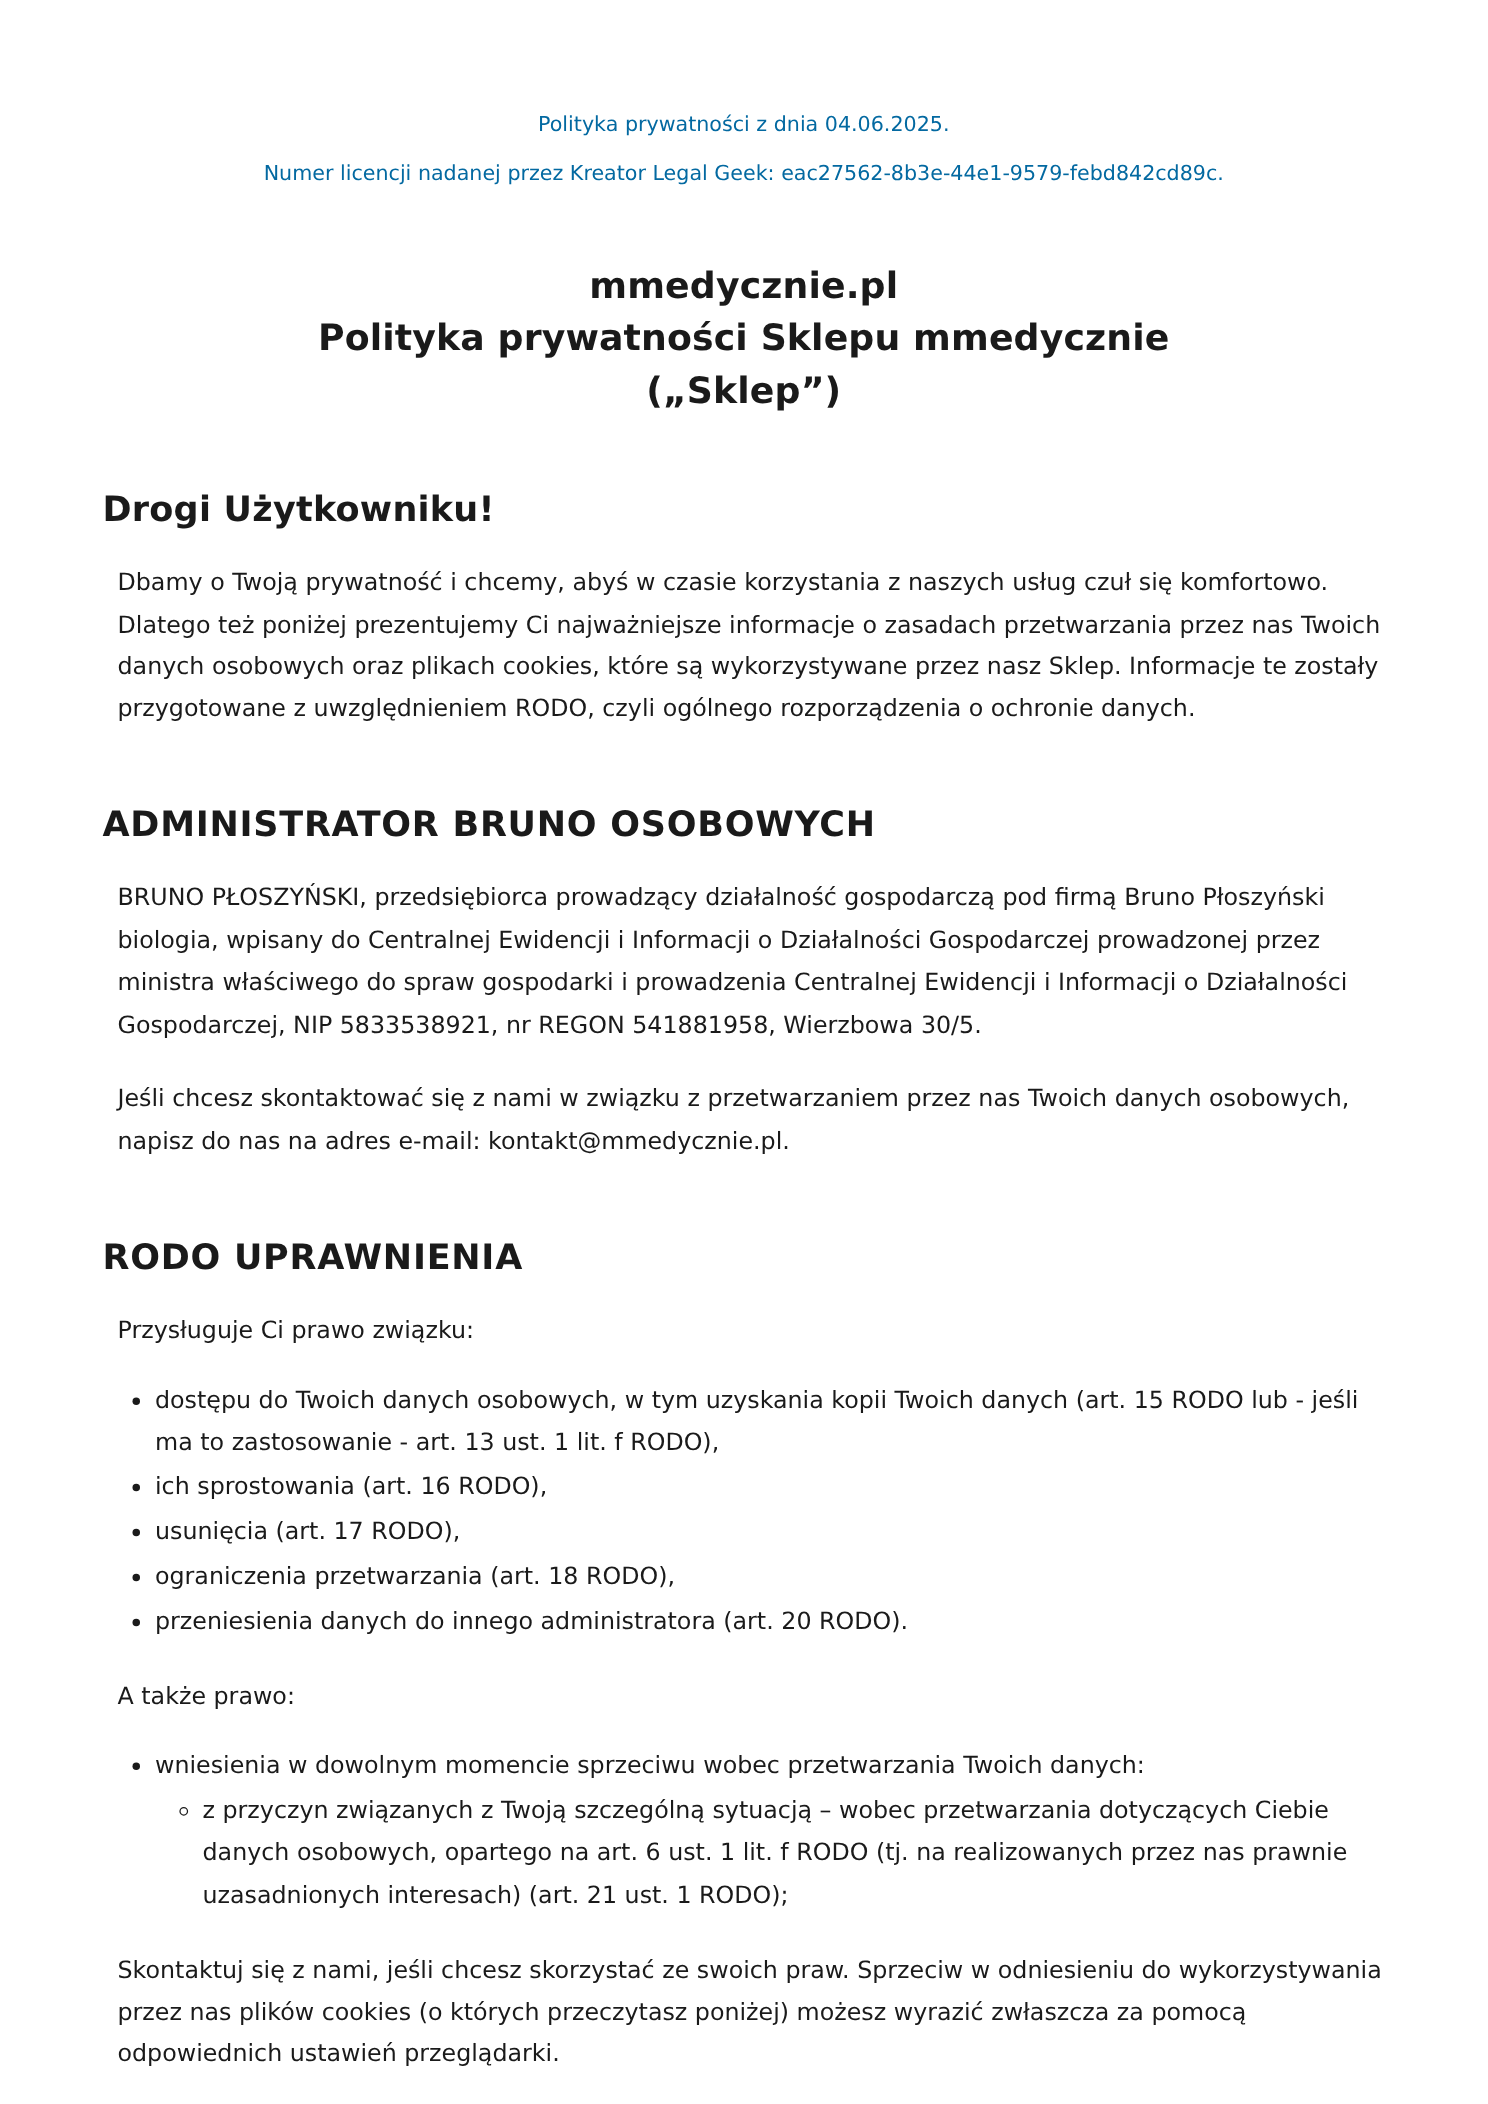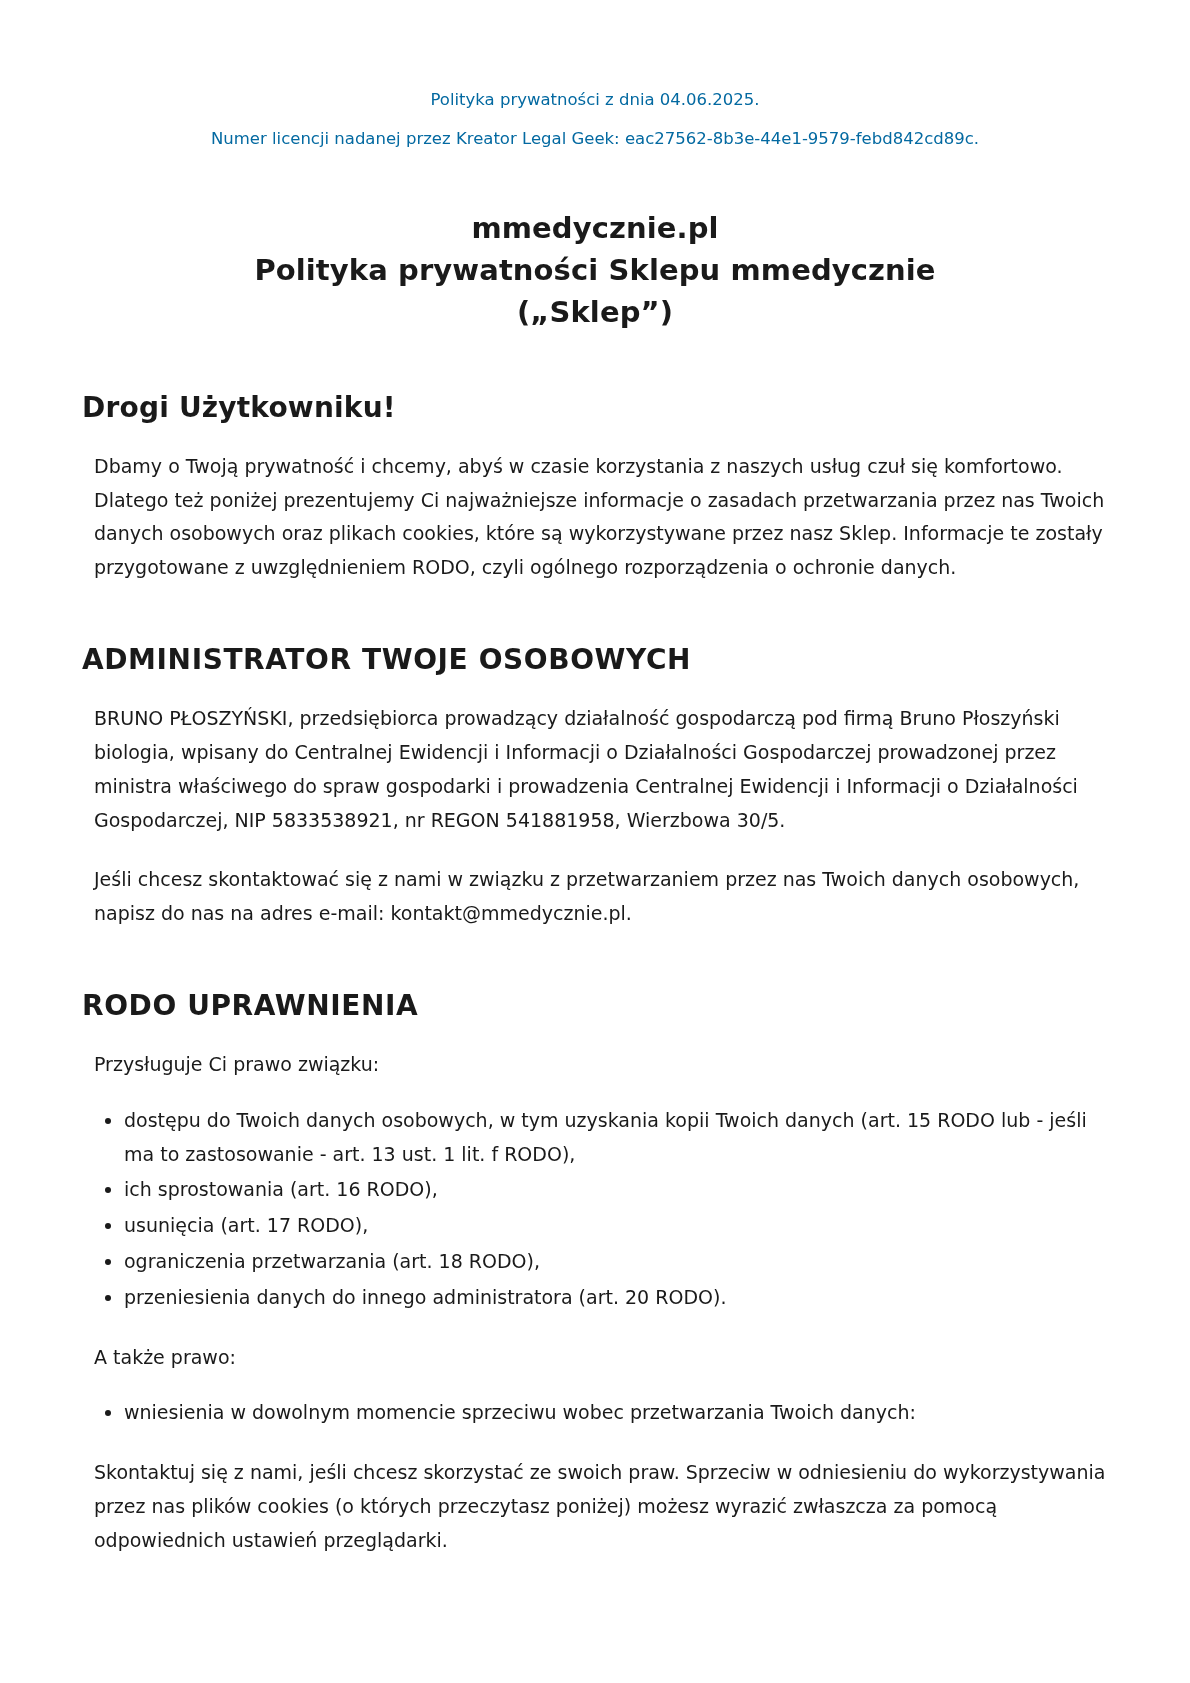--- a/index.html
+++ b/index.html
@@ -90,38 +90,41 @@
 
   <h1 class="doc-title">
     <span>mmedycznie.pl</span>
     <span>Polityka prywatności Sklepu mmedycznie</span>
     <span>(„Sklep”)</span>
   </h1>
 
   <h2 class="section-heading">Drogi Użytkowniku!</h2>
   <p class="body-text">Dbamy o Twoją prywatność i chcemy, abyś w czasie korzystania z naszych usług czuł się komfortowo. Dlatego też poniżej prezentujemy Ci najważniejsze informacje o zasadach przetwarzania przez nas Twoich danych osobowych oraz plikach cookies, które są wykorzystywane przez nasz Sklep. Informacje te zostały przygotowane z uwzględnieniem RODO, czyli ogólnego rozporządzenia o ochronie danych.</p>
 
-  <h2 class="section-heading caps">ADMINISTRATOR TWOJE OSOBOWYCH</h2>
+  <h2 class="section-heading caps">ADMINISTRATOR BRUNO OSOBOWYCH</h2>
   <p class="body-text">BRUNO PŁOSZYŃSKI, przedsiębiorca prowadzący działalność gospodarczą pod firmą Bruno Płoszyński biologia, wpisany do Centralnej Ewidencji i Informacji o Działalności Gospodarczej prowadzonej przez ministra właściwego do spraw gospodarki i prowadzenia Centralnej Ewidencji i Informacji o Działalności Gospodarczej, NIP 5833538921, nr REGON 541881958, Wierzbowa 30/5.</p>
   <p class="body-text">Jeśli chcesz skontaktować się z nami w związku z przetwarzaniem przez nas Twoich danych osobowych, napisz do nas na adres e-mail: kontakt@mmedycznie.pl.</p>
 
   <h2 class="section-heading caps">RODO UPRAWNIENIA</h2>
   <p class="body-text">Przysługuje Ci prawo związku:</p>
 
   <ul class="bullets">
     <li>dostępu do Twoich danych osobowych, w tym uzyskania kopii Twoich danych (art. 15 RODO lub - jeśli ma to zastosowanie - art. 13 ust. 1 lit. f RODO),</li>
     <li>ich sprostowania (art. 16 RODO),</li>
     <li>usunięcia (art. 17 RODO),</li>
     <li>ograniczenia przetwarzania (art. 18 RODO),</li>
     <li>przeniesienia danych do innego administratora (art. 20 RODO).</li>
   </ul>
 
   <p class="body-text">A także prawo:</p>
 
   <ul class="bullets">
     <li>
       <span>wniesienia w dowolnym momencie sprzeciwu wobec przetwarzania Twoich danych:</span>
+      <ul class="sub-bullets">
+        <li>z przyczyn związanych z Twoją szczególną sytuacją – wobec przetwarzania dotyczących Ciebie danych osobowych, opartego na art. 6 ust. 1 lit. f RODO (tj. na realizowanych przez nas prawnie uzasadnionych interesach) (art. 21 ust. 1 RODO);</li>
+      </ul>
     </li>
   </ul>
 
   <p class="body-text">Skontaktuj się z nami, jeśli chcesz skorzystać ze swoich praw. Sprzeciw w odniesieniu do wykorzystywania przez nas plików cookies (o których przeczytasz poniżej) możesz wyrazić zwłaszcza za pomocą odpowiednich ustawień przeglądarki.</p>
 
 </div>
 
 </body></html>

